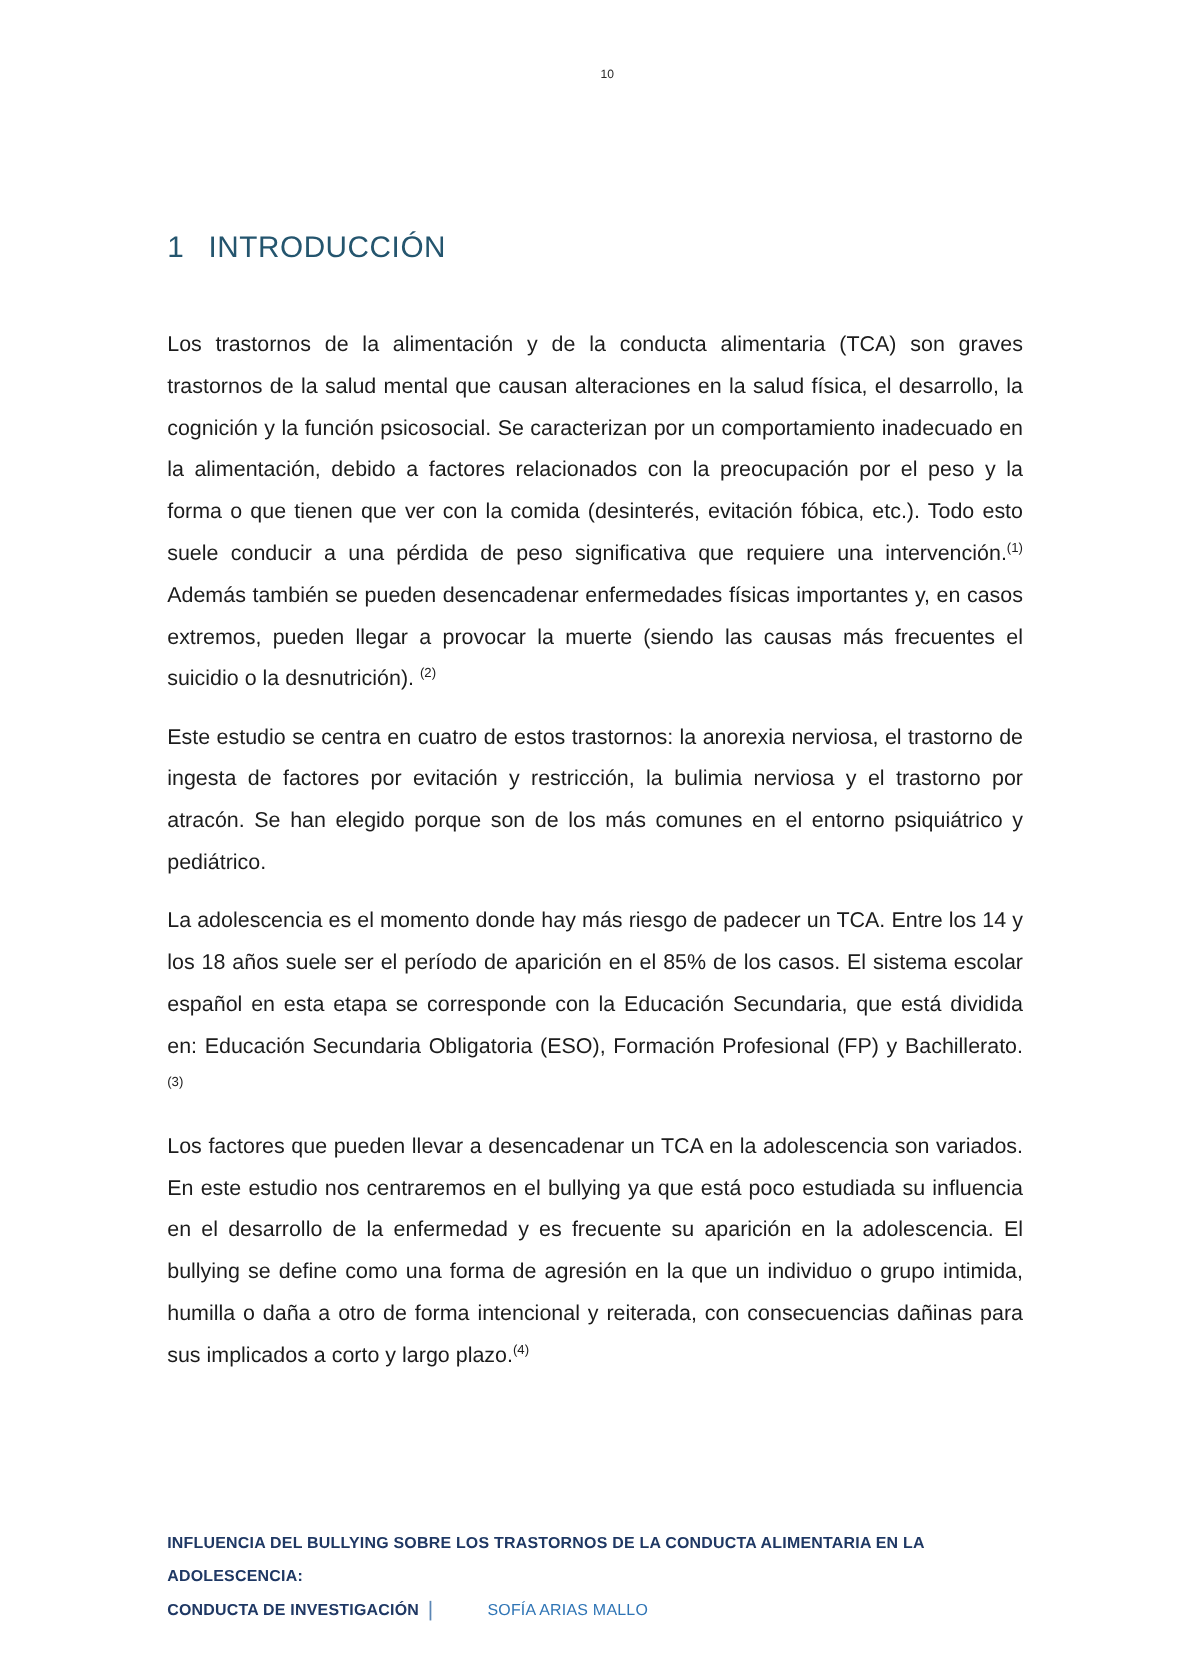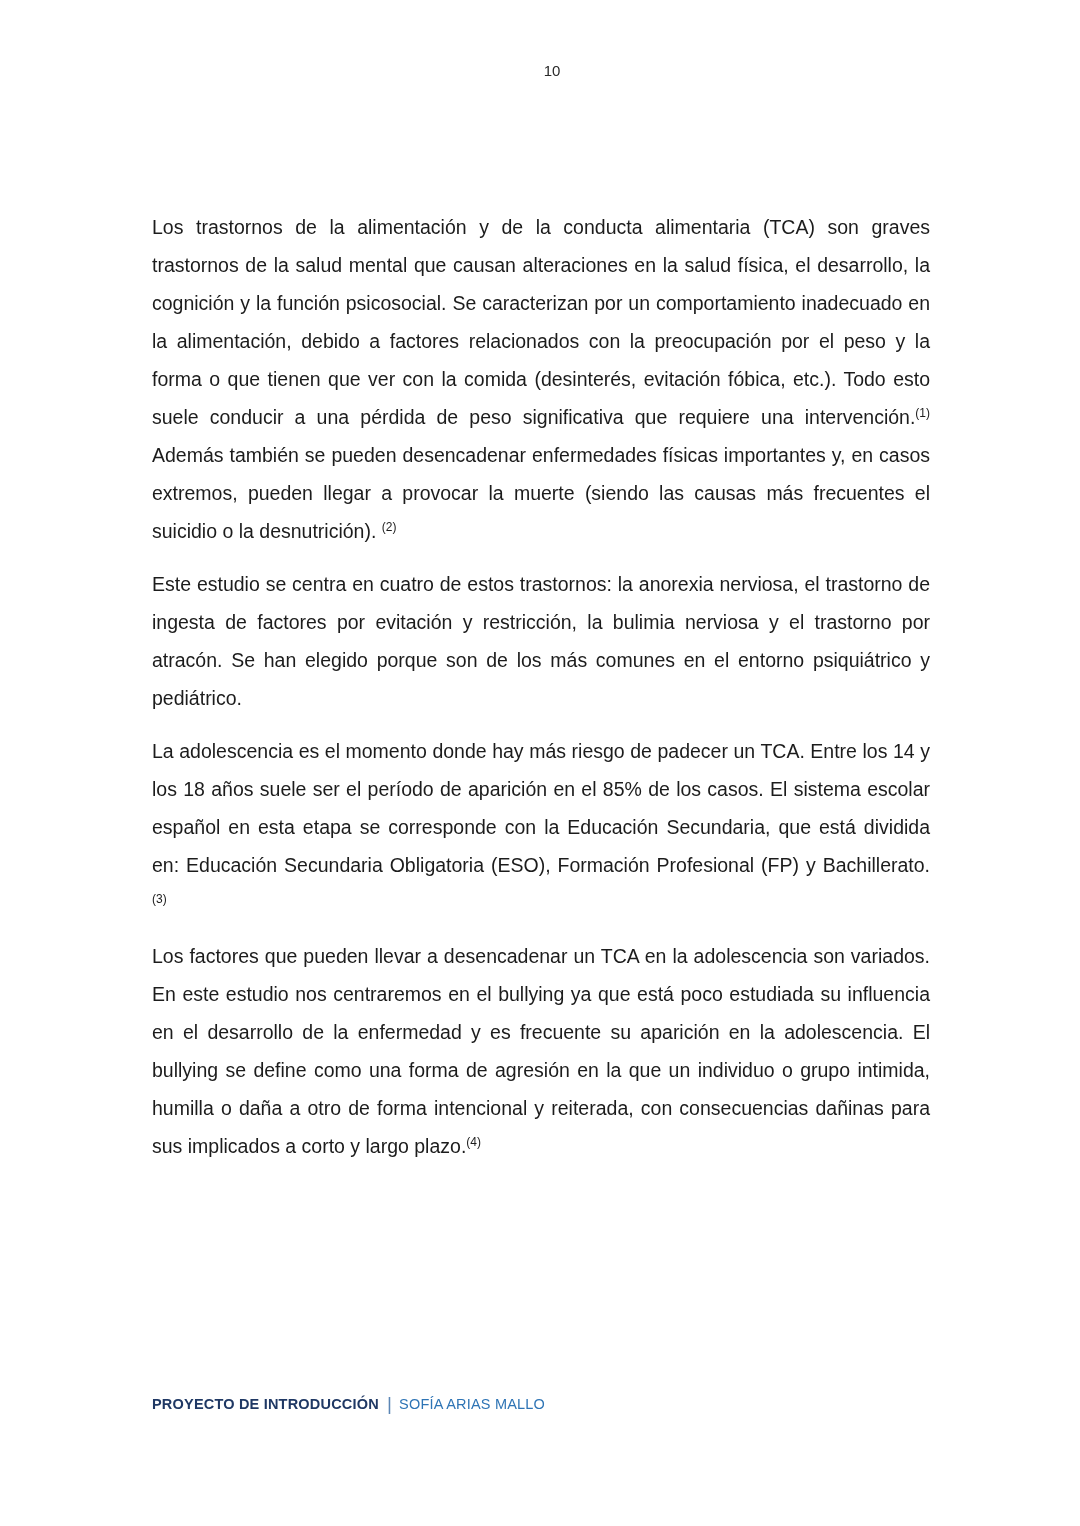--- a/index.html
+++ b/index.html
@@ -16,21 +16,21 @@
     color: #1c1c1c;
     overflow: hidden;
     box-sizing: border-box;
   }
   .page-number {
     position: absolute;
     top: 62px;
     left: 0;
     right: 0;
     text-align: center;
-    font-size: 15px;
+    font-size: 11px;
     color: #2a2a2a;
     margin-left: 24px;
   }
   .content {
     position: absolute;
     left: 152px;
     right: 150px;
     top: 208px;
   }
   .heading {
@@ -65,49 +65,54 @@
     top: 1388px;
     font-size: 14.5px;
     font-weight: bold;
     color: #1F3864;
     line-height: 30px;
     letter-spacing: 0.2px;
   }
   .footer .author {
     color: #2E74B5;
     font-weight: 400;
+    margin-left: 42px;
   }
   .footer .sep {
     color: #5B86B5;
     font-weight: 300;
     font-size: 19px;
     margin: 0 7px 0 8px;
     position: relative;
     top: 1px;
   }
 </style>
 </head>
 <body>
 
 <div class="page">
 
   <div class="page-number">10</div>
 
   <div class="content">
 
+    <h1 class="heading">
+      <span class="h-num">1</span><span>INTRODUCCIÓN</span>
+    </h1>
 
     <div class="doc-body">
 
     <p><span>Los trastornos de la alimentación y de la conducta alimentaria </span><span class="bold">(TCA)</span><span> son graves trastornos de la salud mental que causan alteraciones en la salud física, el desarrollo, la cognición y la función psicosocial. Se caracterizan por un comportamiento inadecuado en la alimentación, debido a factores relacionados con la preocupación por el peso y la forma o que tienen que ver con la comida (desinterés, evitación fóbica, etc.). Todo esto suele conducir a una pérdida de peso significativa que requiere una intervención.</span><sup>(1)</sup><span> Además también se pueden desencadenar enfermedades físicas importantes y, en casos extremos, pueden llegar a provocar la muerte (siendo las causas más frecuentes el suicidio o la desnutrición). </span><sup>(2)</sup></p>
         <p><span>Este estudio se centra en cuatro de estos trastornos: la anorexia nerviosa, el trastorno de ingesta de factores por evitación y restricción, la bulimia nerviosa y el trastorno por atracón. Se han elegido porque son de los más comunes en el entorno psiquiátrico y pediátrico.</span></p>
         <p><span>La </span><span class="bold">adolescencia</span><span> es el momento donde hay más riesgo de padecer un TCA. Entre los 14 y los 18 años suele ser el período de aparición en el 85% de los casos. El sistema escolar español en esta etapa se corresponde con la Educación Secundaria, que está dividida en: Educación Secundaria Obligatoria (ESO), Formación Profesional (FP) y Bachillerato. </span><sup>(3)</sup></p>
         <p><span>Los factores que pueden llevar a desencadenar un TCA en la adolescencia son variados. En este estudio nos centraremos en el </span><span class="bold">bullying</span><span> ya que está poco estudiada su influencia en el desarrollo de la enfermedad y es frecuente su aparición en la adolescencia. El bullying se define como una forma de agresión en la que un individuo o grupo intimida, humilla o daña a otro de forma intencional y reiterada, con consecuencias dañinas para sus implicados a corto y largo plazo.</span><sup>(4)</sup></p>
       </div>
 
   </div>
 
   <div class="footer">
+    <div>INFLUENCIA DEL BULLYING SOBRE LOS TRASTORNOS DE LA CONDUCTA ALIMENTARIA EN LA ADOLESCENCIA:</div>
     <div>
-      <span>PROYECTO DE INTRODUCCIÓN</span><span class="sep">|</span><span class="author">SOFÍA ARIAS MALLO</span>
+      <span>CONDUCTA DE INVESTIGACIÓN</span><span class="sep">|</span><span class="author">SOFÍA ARIAS MALLO</span>
     </div>
   </div>
 
 </div>
 
 </body></html>

